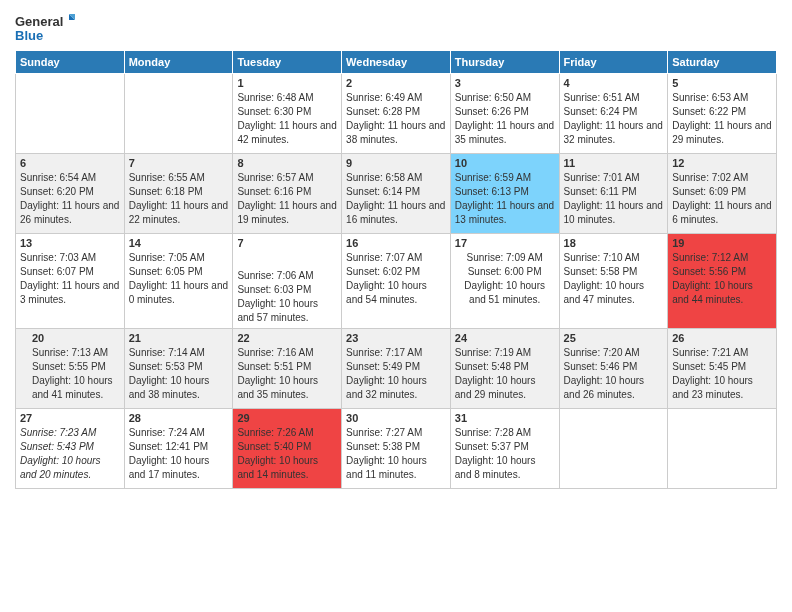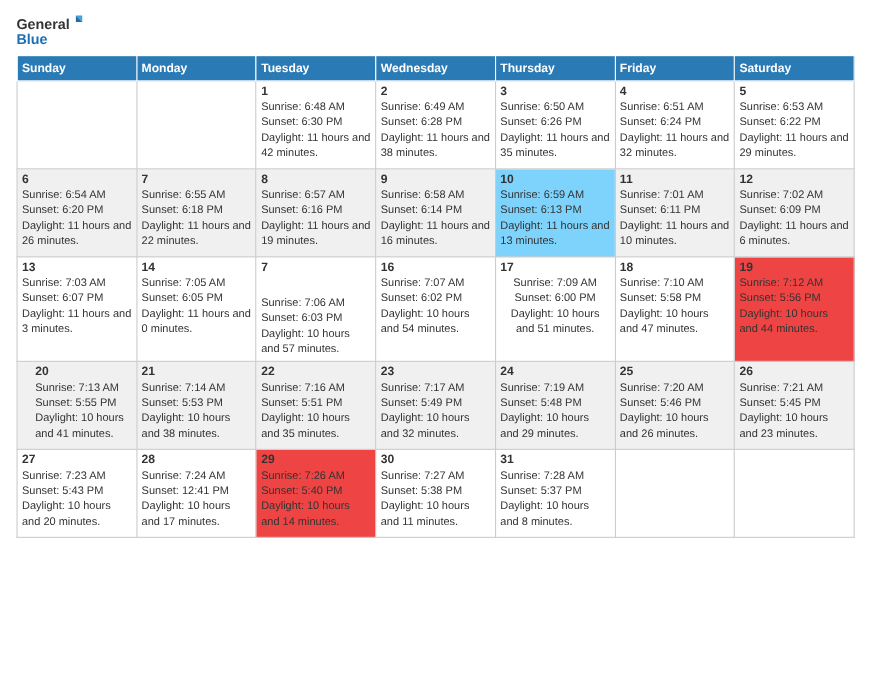--- a/index.html
+++ b/index.html
@@ -273,21 +273,21 @@
           <td style="background: rgb(240, 240, 240);">
             <span class="day-num">26</span>
             <div class="day-info" style="white-space: pre-line;">Sunrise: 7:21 AM
 Sunset: 5:45 PM
 Daylight: 10 hours and 23 minutes.</div>
           </td>
         </tr>
         <tr>
           <td style="background: rgb(255, 255, 255);">
             <span class="day-num">27</span>
-            <div class="day-info" style="white-space: pre-line;">Sunrise: 7:23 AM
+            <div class="day-info" style="white-space: pre-line; font-style: italic;">Sunrise: 7:23 AM
 Sunset: 5:43 PM
 Daylight: 10 hours and 20 minutes.</div>
           </td>
           <td style="background: rgb(255, 255, 255); border-radius: 12px;">
             <span class="day-num">28</span>
             <div class="day-info" style="white-space: pre-line;">Sunrise: 7:24 AM
 Sunset: 12:41 PM
 Daylight: 10 hours and 17 minutes.</div>
           </td>
           <td style="background: #ef4444;">

